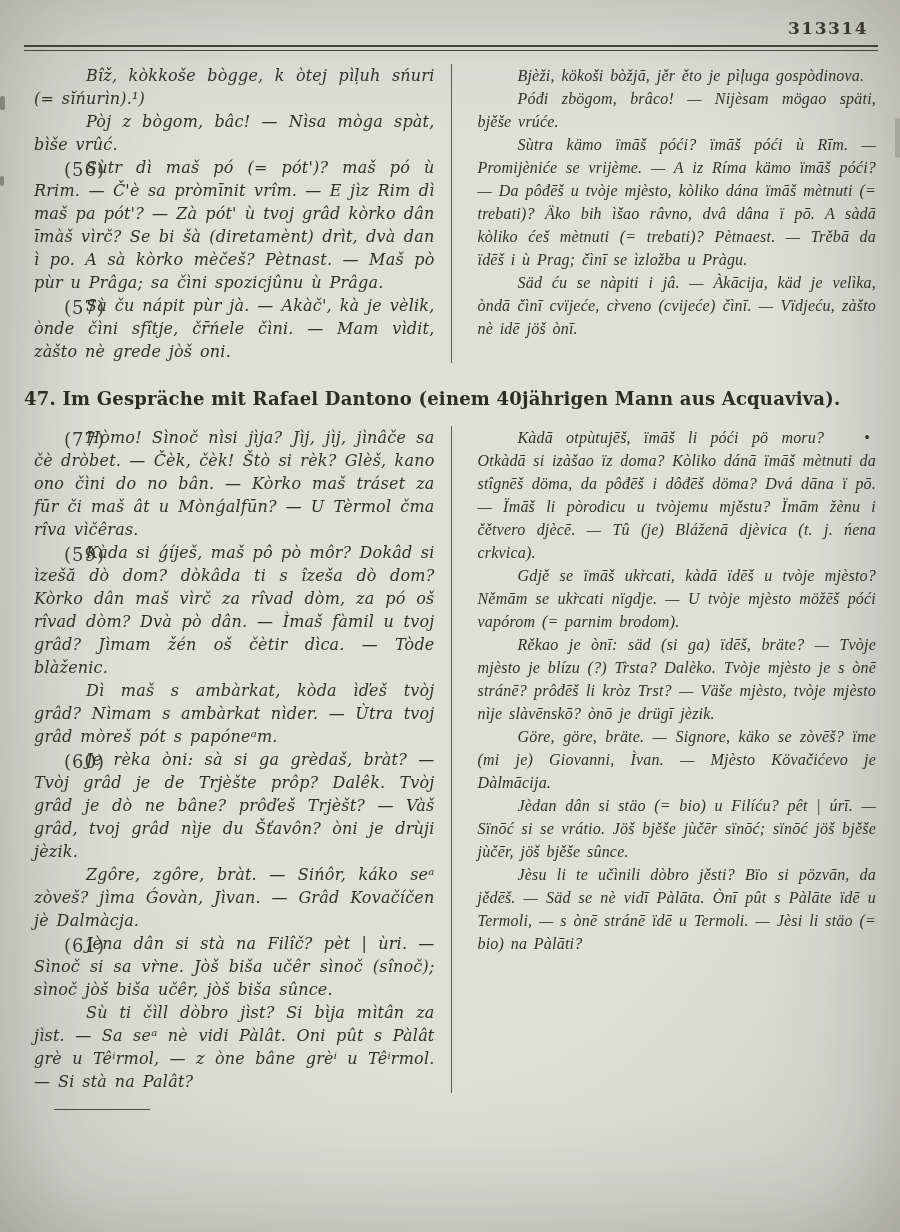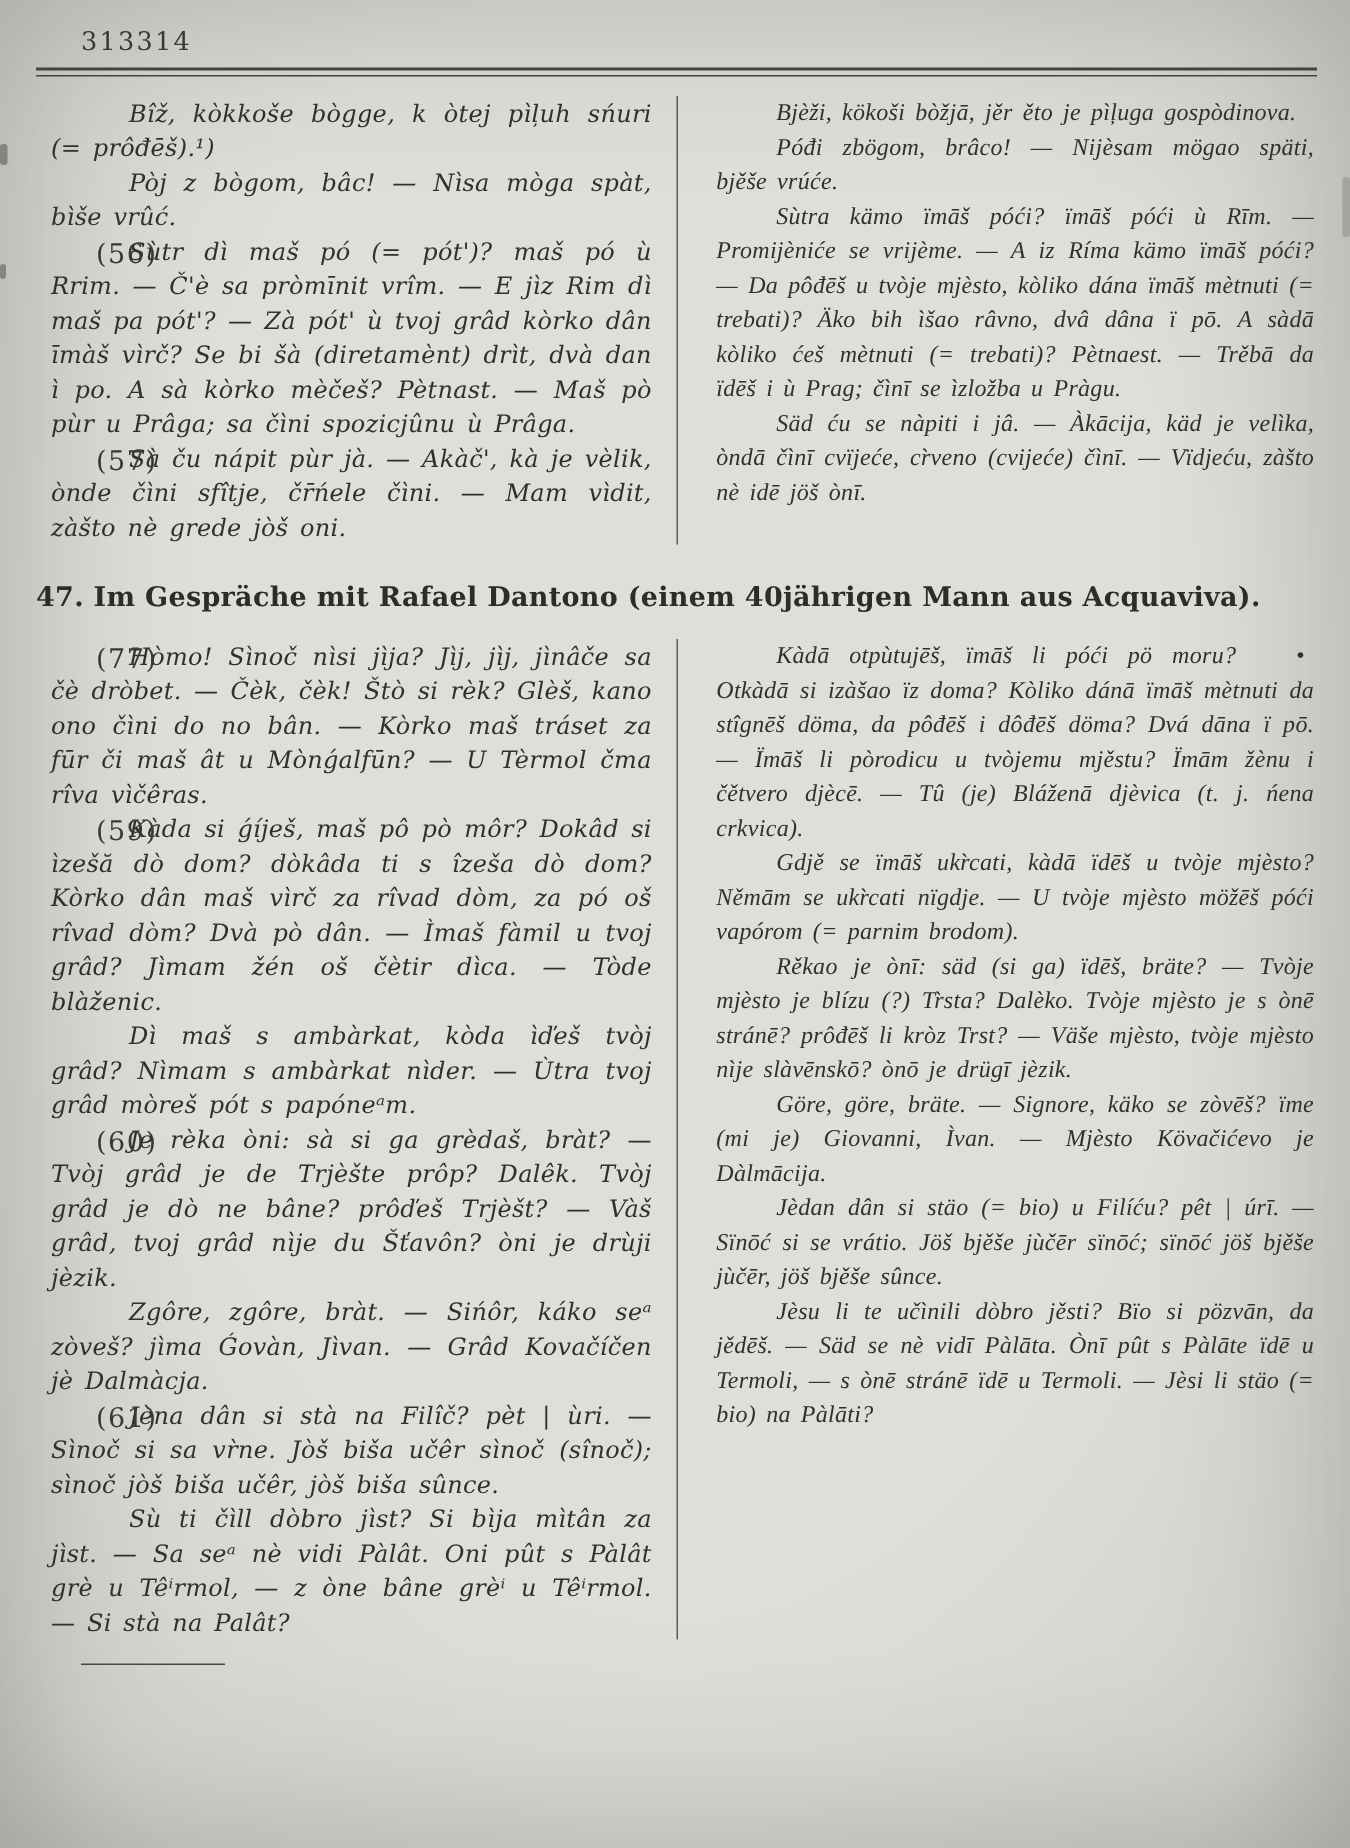--- a/index.html
+++ b/index.html
@@ -12,23 +12,23 @@
   .page{
     position:relative;
     width:900px;height:1232px;
     box-sizing:border-box;
     background:radial-gradient(ellipse at 50% 42%, #dfdfda 55%, #d2d2cd 88%, #c6c6c1 100%);
     box-shadow:inset 0 0 120px rgba(60,58,50,.28);
     color:#32302b;
     padding:16px 22px 0 24px;
   }
   .pagenum-row{
-    display:flex;justify-content:flex-start;align-items:flex-end;
+    display:flex;justify-content:flex-end;align-items:flex-end;
     padding:2px 10px 0 30px;
-    font-size:17px;letter-spacing:1.5px;color:#3a3833;
+    font-size:17px;letter-spacing:1.5px;color:#3a3833;font-weight:bold;
   }
   .rule-double{
     height:3px;margin-top:7px;
     border-top:2px solid #45433e;
     border-bottom:1px solid #45433e;
   }
   .section{display:flex;margin-top:13px;}
   .col{
     box-sizing:border-box;flex:1 1 50%;
     text-align:justify;font-style:italic;
@@ -71,21 +71,21 @@
   <div class="pagenum-row">
     <span>313</span>
     <span>314</span>
   </div>
 
   <div class="rule-double"></div>
 
   <div class="section">
     <div class="col col-left">
       <div class="para">
-        <span class="pnum"></span><span>Bîž, kòkkoše bògge, k òtej pìļuh sńuri (= prôđēš).¹)</span>
+        <span class="pnum"></span><span>Bîž, kòkkoše bògge, k òtej pìļuh sńuri (= sĭńurìn).¹)</span>
       </div>
       <div class="para">
         <span class="pnum"></span><span>Pòj z bògom, bâc! — Nìsa mòga spàt, bìše vrûć.</span>
       </div>
       <div class="para">
         <span class="pnum">(56)</span><span>Sùtr dì maš pó (= pót')? maš pó ù Rrim. — Č'è sa pròmīnit vrîm. — E jìz Rim dì maš pa pót'? — Zà pót' ù tvoj grâd kòrko dân īmàš vìrč? Se bi šà (diretamènt) drìt, dvà dan ì po. A sà kòrko mèčeš? Pètnast. — Maš pò pùr u Prâga; sa čìni spozicjûnu ù Prâga.</span>
       </div>
       <div class="para">
         <span class="pnum">(57)</span><span>Sà ču nápit pùr jà. — Akàč', kà je vèlik, ònde čìni sfîtje, čr̄ńele čìni. — Mam vìdit, zàšto nè grede jòš oni.</span>
       </div>

